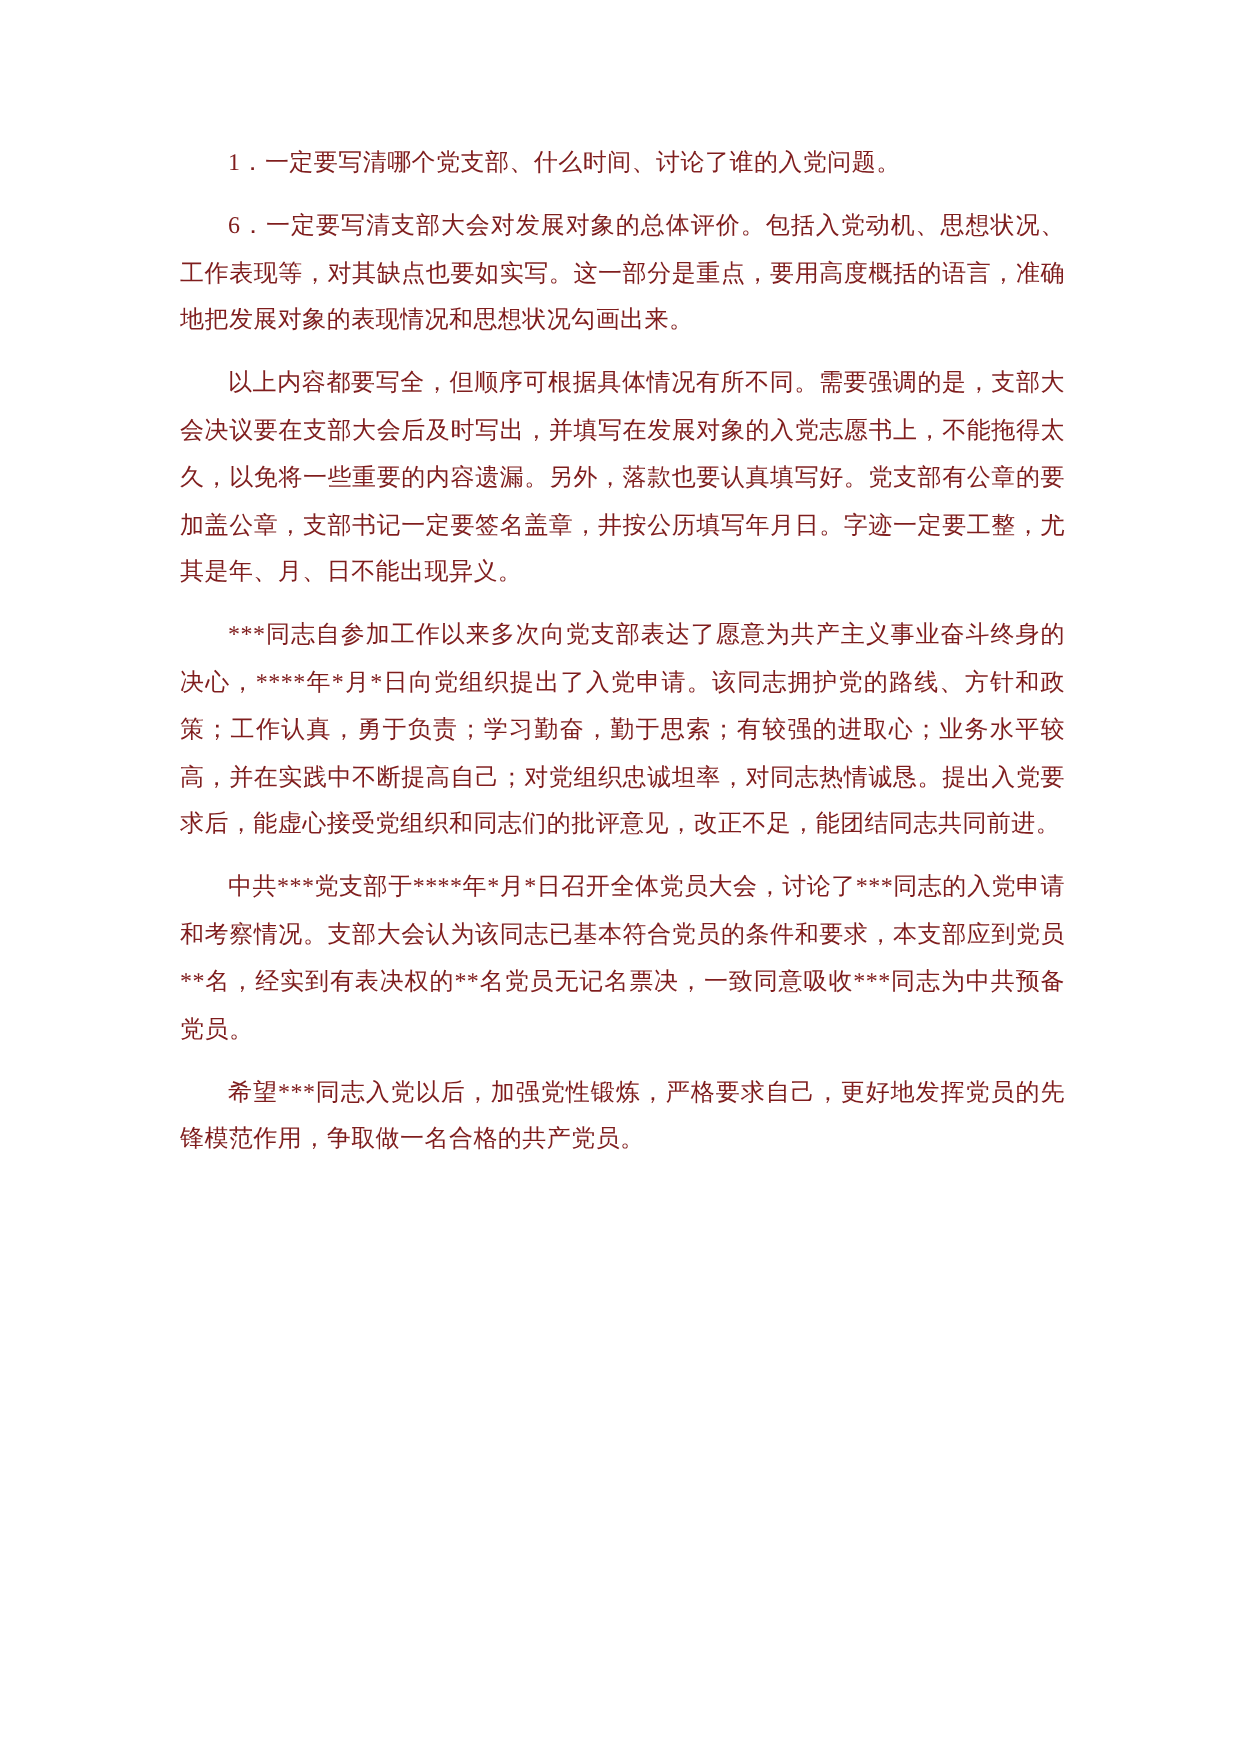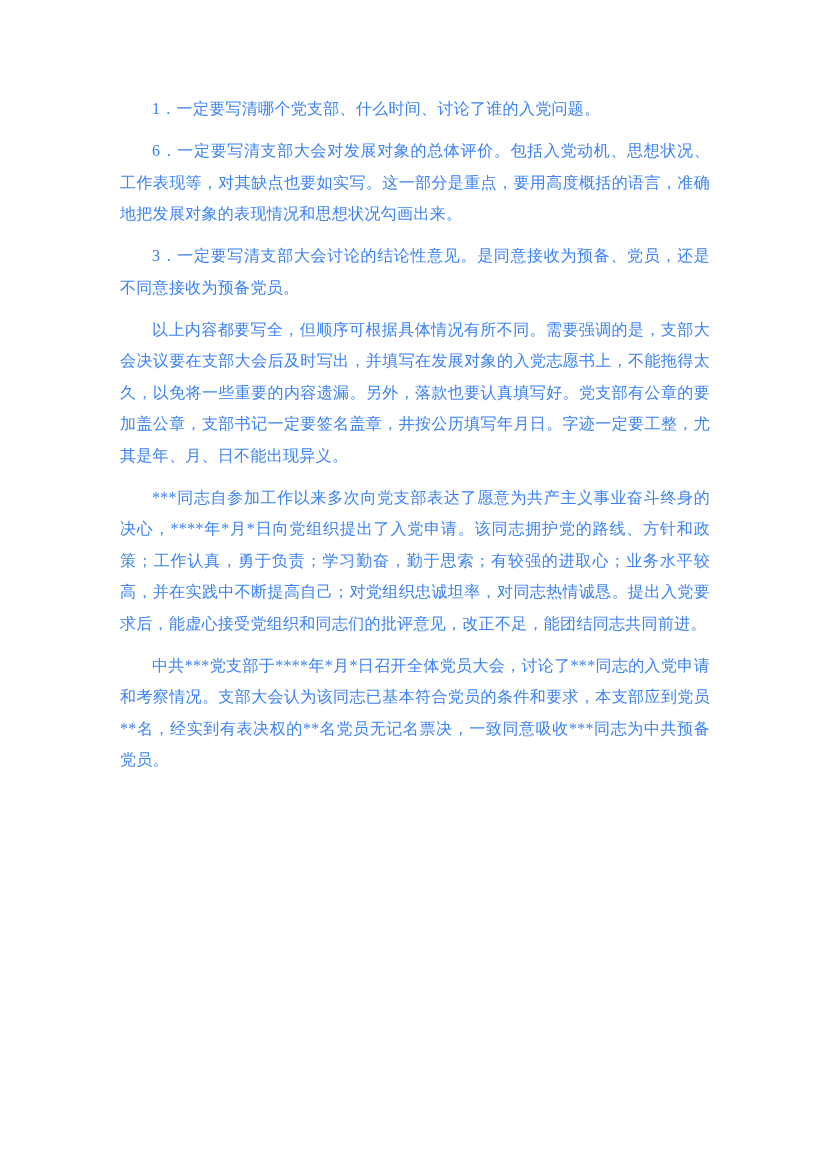--- a/index.html
+++ b/index.html
@@ -21,32 +21,32 @@
     background: #ffffff;
     color: #000000;
   }
   .doc p {
     margin: 0 0 10.5px 0;
     font-size: 16px;
     line-height: 31.5px;
     text-align: justify;
     text-justify: inter-ideograph;
     text-indent: 2em;
-    color: #3b82f6;
+    color: #7f1d1d;
     letter-spacing: 0.3px;
   }
   .doc p.indent-1 {
     text-indent: 1em;
   }
 </style>
 </head>
 <body>
 
 <div class="page">
   <div class="doc">
     <p>1．一定要写清哪个党支部、什么时间、讨论了谁的入党问题。</p>
     <p>6．一定要写清支部大会对发展对象的总体评价。包括入党动机、思想状况、工作表现等，对其缺点也要如实写。这一部分是重点，要用高度概括的语言，准确地把发展对象的表现情况和思想状况勾画出来。</p>
-    <p>3．一定要写清支部大会讨论的结论性意见。是同意接收为预备、党员，还是不同意接收为预备党员。</p>
     <p>以上内容都要写全，但顺序可根据具体情况有所不同。需要强调的是，支部大会决议要在支部大会后及时写出，并填写在发展对象的入党志愿书上，不能拖得太久，以免将一些重要的内容遗漏。另外，落款也要认真填写好。党支部有公章的要加盖公章，支部书记一定要签名盖章，井按公历填写年月日。字迹一定要工整，尤其是年、月、日不能出现异义。</p>
     <p>***同志自参加工作以来多次向党支部表达了愿意为共产主义事业奋斗终身的决心，****年*月*日向党组织提出了入党申请。该同志拥护党的路线、方针和政策；工作认真，勇于负责；学习勤奋，勤于思索；有较强的进取心；业务水平较高，并在实践中不断提高自己；对党组织忠诚坦率，对同志热情诚恳。提出入党要求后，能虚心接受党组织和同志们的批评意见，改正不足，能团结同志共同前进。</p>
     <p>中共***党支部于****年*月*日召开全体党员大会，讨论了***同志的入党申请和考察情况。支部大会认为该同志已基本符合党员的条件和要求，本支部应到党员**名，经实到有表决权的**名党员无记名票决，一致同意吸收***同志为中共预备党员。</p>
+    <p>希望***同志入党以后，加强党性锻炼，严格要求自己，更好地发挥党员的先锋模范作用，争取做一名合格的共产党员。</p>
   </div>
 </div>
 
 </body></html>

